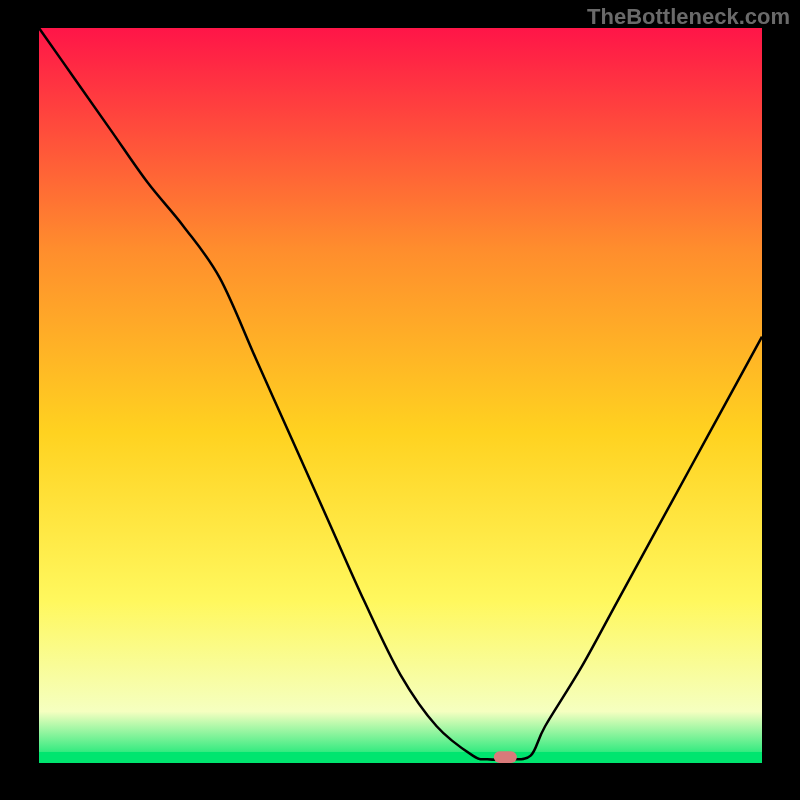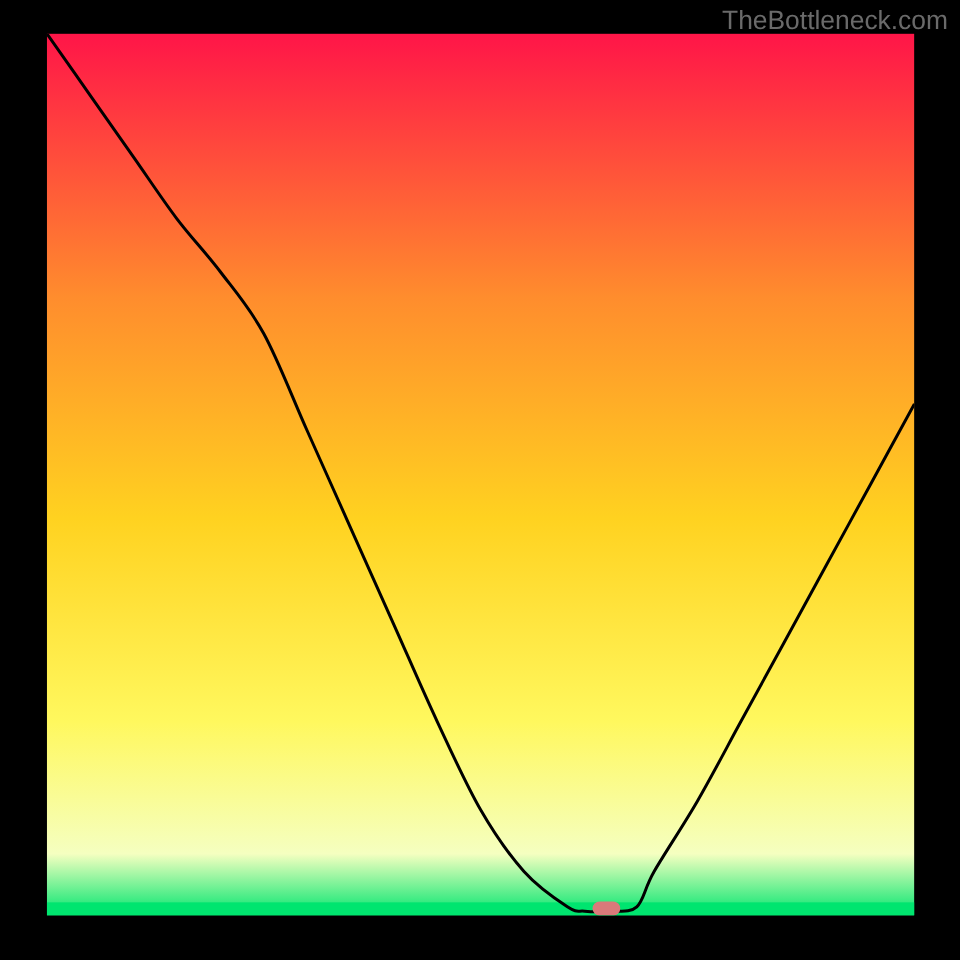--- a/index.html
+++ b/index.html
@@ -3,21 +3,21 @@
 <meta charset="utf-8">
 <style>
   * { margin: 0; padding: 0; box-sizing: border-box; }
   body { width: 800px; height: 800px; background: #000; position: relative; font-family: Arial, sans-serif; }
   .attribution {
     position: absolute;
     top: 4px;
     right: 10px;
     color: #6a6a6a;
     font-size: 22px;
-    font-weight: normal;
+    font-weight: bold;
     z-index: 10;
     text-align: right;
   }
   .plot-area {
     position: absolute;
     left: 39px;
     top: 28px;
     width: 723px;
     height: 735px;
   }

